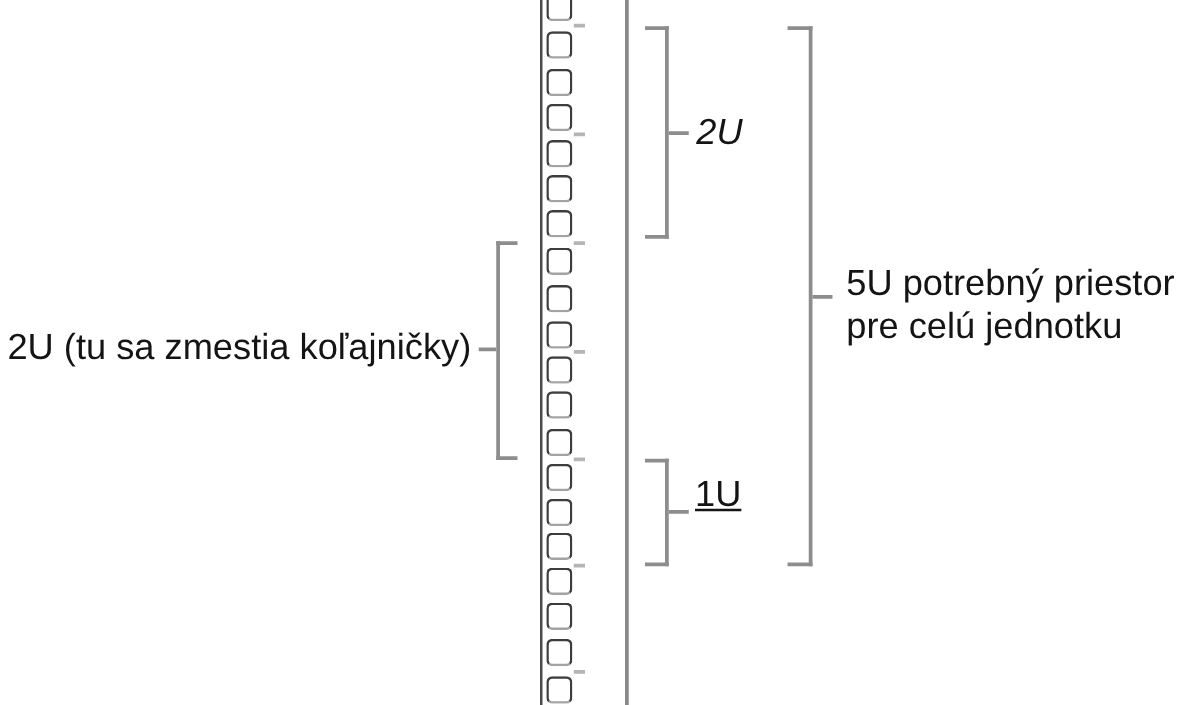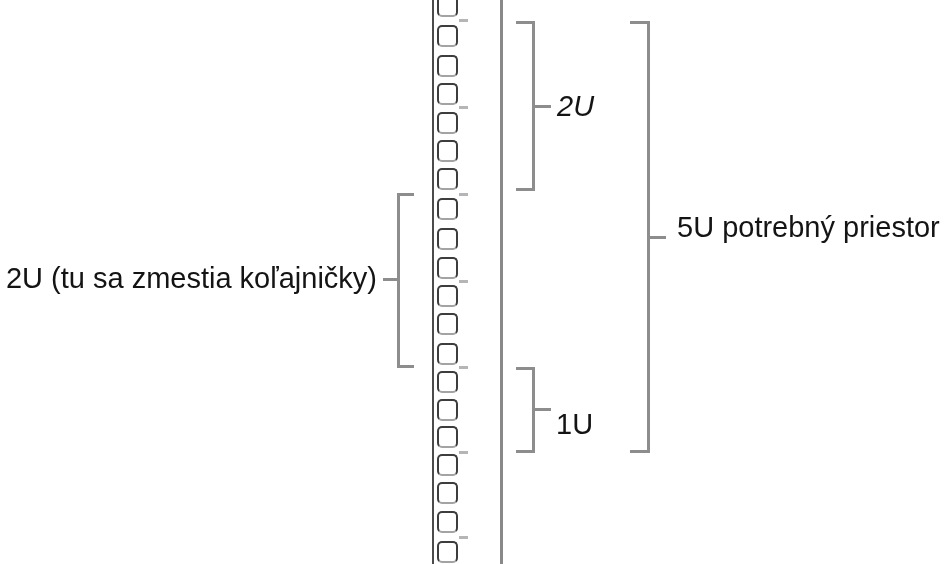--- a/index.html
+++ b/index.html
@@ -73,21 +73,21 @@
 
   
   .label {
     position: absolute;
     color: var(--text, #141414);
     font-size: 29px;
     line-height: 29px;
     white-space: nowrap;
   }
   .label-2u { left: 557px; top: 92px; font-style: italic; }
-  .label-1u { left: 556px; top: 410px; }
+  .label-1u { left: 556px; top: 382px; text-decoration: underline; }
   .label-5u { left: 677px; top: 210px; line-height: 34px; }
   .label-left {
     left: 0; top: 264px;
     width: 377px;
     text-align: right;
   }
 </style>
 </head>
 <body>
 
@@ -134,15 +134,16 @@
   <div class="label label-2u">2U</div>
 
   <div class="abs bracket bracket-1u open-left"></div>
   <div class="tick tick-1u"></div>
   <div class="label label-1u">1U</div>
 
   <div class="abs bracket bracket-5u open-left"></div>
   <div class="tick tick-5u"></div>
   <div class="label label-5u">
     <div>5U potrebný priestor</div>
+    <div>pre celú jednotku</div>
   </div>
 
 </div>
 
 </body></html>

